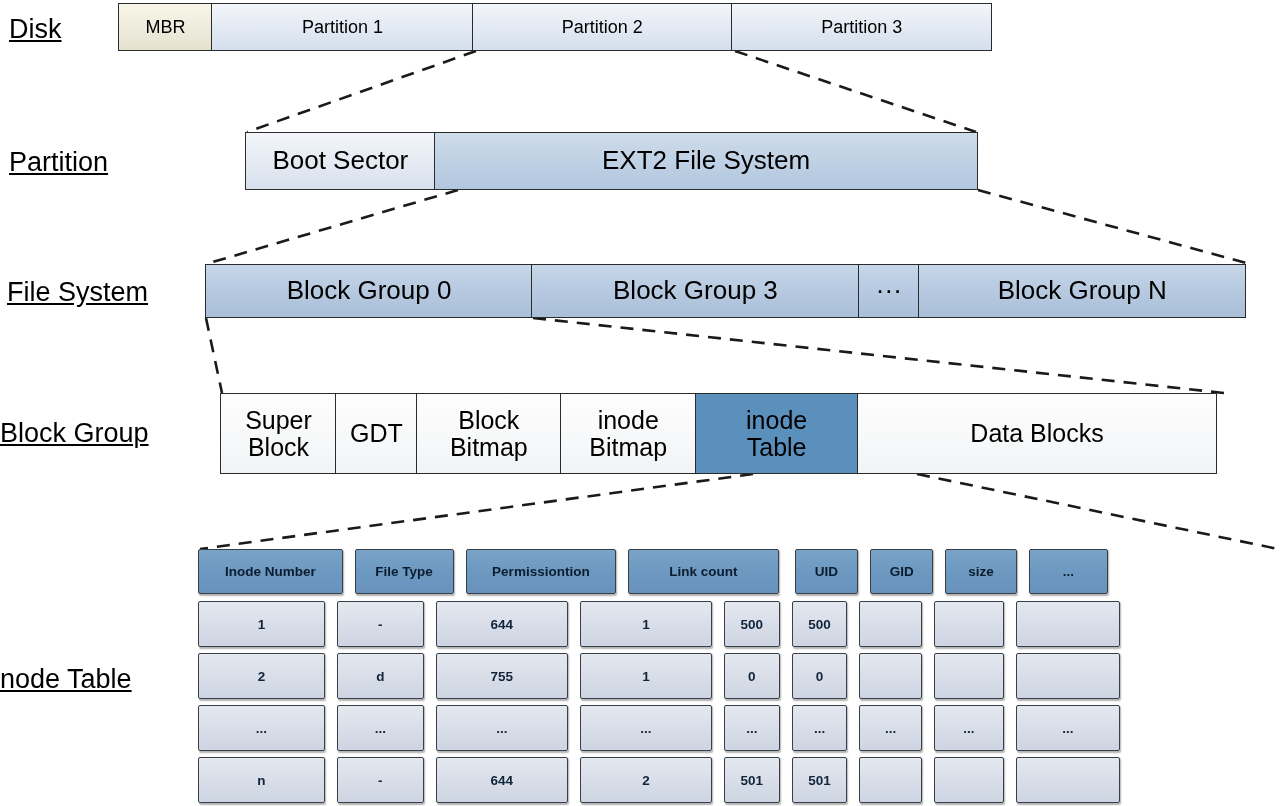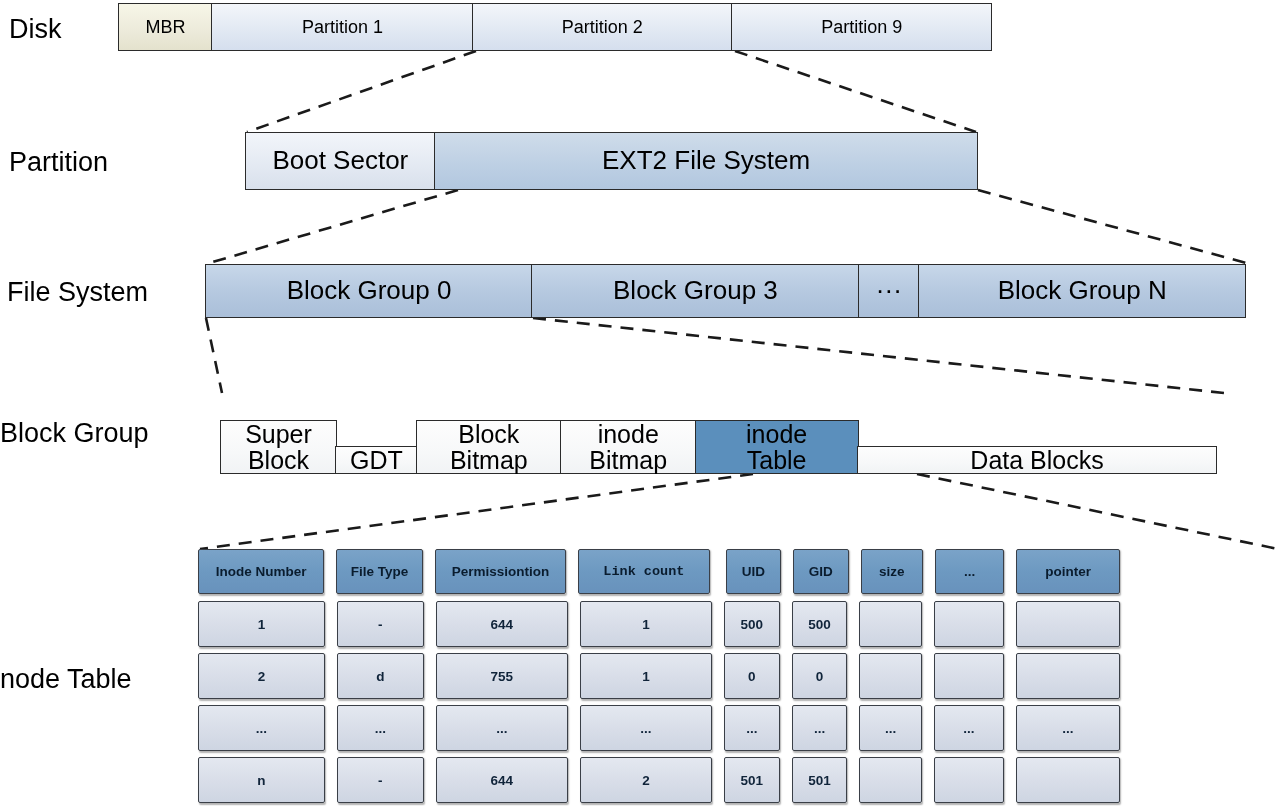--- a/index.html
+++ b/index.html
@@ -14,20 +14,21 @@
   
   #connectors { position: absolute; left: 0; top: 0; width: 1280px; height: 806px; pointer-events: none; }
 
   
   .row-label {
     position: absolute;
     font-size: 27px;
     color: #000;
     white-space: nowrap;
     font-family: "Liberation Sans", sans-serif;
+    text-decoration: underline;
   }
 
   
   .band { position: absolute; display: flex; }
   .cell {
     display: flex; align-items: center; justify-content: center;
     text-align: center;
     color: #000;
     border: 1.6px solid #2b2b2b;
     white-space: pre-line;
@@ -95,59 +96,58 @@
   <div class="row-label" style="left:9px; top:14px;">Disk</div>
   <div class="row-label" style="left:9px; top:147px;">Partition</div>
   <div class="row-label" style="left:0px; top:418px;">Block Group</div>
   <div class="row-label" style="left:7px; top:277px;">File System</div>
   <div class="row-label" style="left:-6px; top:664px;">inode Table</div>
 
   <div class="band" id="band-disk" style="left:118px; top:3px; width:1140px; height:48px;">
       <div class="cell disk-cell mbr" style="width: 95px;">MBR</div>
       <div class="cell disk-cell" style="width: 262px;">Partition 1</div>
       <div class="cell disk-cell" style="width: 261px;">Partition 2</div>
-      <div class="cell disk-cell" style="width: 261px;">Partition 9</div>
+      <div class="cell disk-cell" style="width: 261px;">Partition 3</div>
     </div>
 
   <div class="band" id="band-partition" style="left:245px; top:132px; width:733px; height:58px;">
       <div class="cell part-cell boot" style="width: 213px;">Boot Sector</div>
       <div class="cell part-cell ext2" style="width: 608px;">EXT2 File System</div>
     </div>
 
   <div class="band" id="band-filesystem" style="left:205px; top:264px; width:1046px; height:54px;">
       <div class="cell fs-cell" style="width: 328px; text-align: center;">Block Group 0</div>
       <div class="cell fs-cell" style="width: 328px;">Block Group 3</div>
       <div class="cell fs-cell" style="width: 62px;">···</div>
       <div class="cell fs-cell" style="width: 328px;">Block Group N</div>
     </div>
 
-  <div class="band" id="band-blockgroup" style="left:220px; top:393px; width:1005px; height:81px;align-items:flex-end;">
+  <div class="band" id="band-blockgroup" style="left:220px; top:393px; width:1005px; height:81px;">
       <div class="cell bg-cell" style="width: 117px;">Super
 Block</div>
       <div class="cell bg-cell" style="width: 82px;">GDT</div>
       <div class="cell bg-cell" style="width: 146px;">Block
 Bitmap</div>
       <div class="cell bg-cell" style="width: 136px;">inode
 Bitmap</div>
       <div class="cell bg-cell hl" style="width: 164px;">inode
 Table</div>
       <div class="cell bg-cell" style="width: 360px;">Data Blocks</div>
     </div>
 
   <div id="inode-table">
       <div class="itbl-row head" style="top: 0px;">
         <div class="itbl-cell" style="width: 146px; margin-right: 12px;">Inode Number</div>
         <div class="itbl-cell" style="width: 100px; margin-right: 12px;">File Type</div>
         <div class="itbl-cell" style="width: 152px; margin-right: 12px;">Permissiontion</div>
-        <div class="itbl-cell" style="width: 152px; margin-right: 16px; font-family: Liberation Mono, monospace;">Link count</div>
+        <div class="itbl-cell" style="width: 152px; margin-right: 16px;">Link count</div>
         <div class="itbl-cell" style="width: 64px; margin-right: 12px;">UID</div>
         <div class="itbl-cell" style="width: 64px; margin-right: 12px;">GID</div>
         <div class="itbl-cell" style="width: 72px; margin-right: 12px;">size</div>
         <div class="itbl-cell" style="width: 80px; margin-right: 12px;">...</div>
-        <div class="itbl-cell" style="width: 120px;">pointer</div>
       </div>
       <div class="itbl-row" style="top: 52px;">
         <div class="itbl-cell" style="width: 146px; margin-right: 12px;">1</div>
         <div class="itbl-cell" style="width: 100px; margin-right: 12px;">-</div>
         <div class="itbl-cell" style="width: 152px; margin-right: 12px;">644</div>
         <div class="itbl-cell" style="width: 152px; margin-right: 12px;">1</div>
         <div class="itbl-cell" style="width: 64px; margin-right: 12px;">500</div>
         <div class="itbl-cell" style="width: 64px; margin-right: 12px;">500</div>
         <div class="itbl-cell" style="width: 72px; margin-right: 12px;"></div>
         <div class="itbl-cell" style="width: 80px; margin-right: 12px;"></div>

